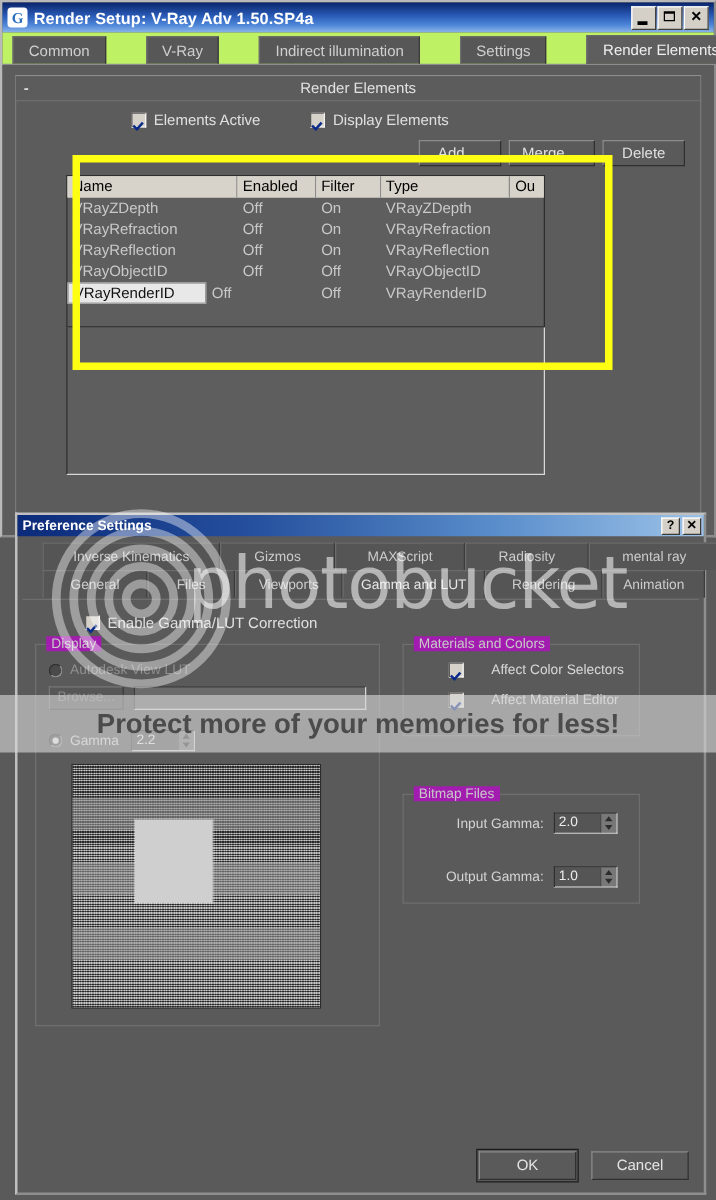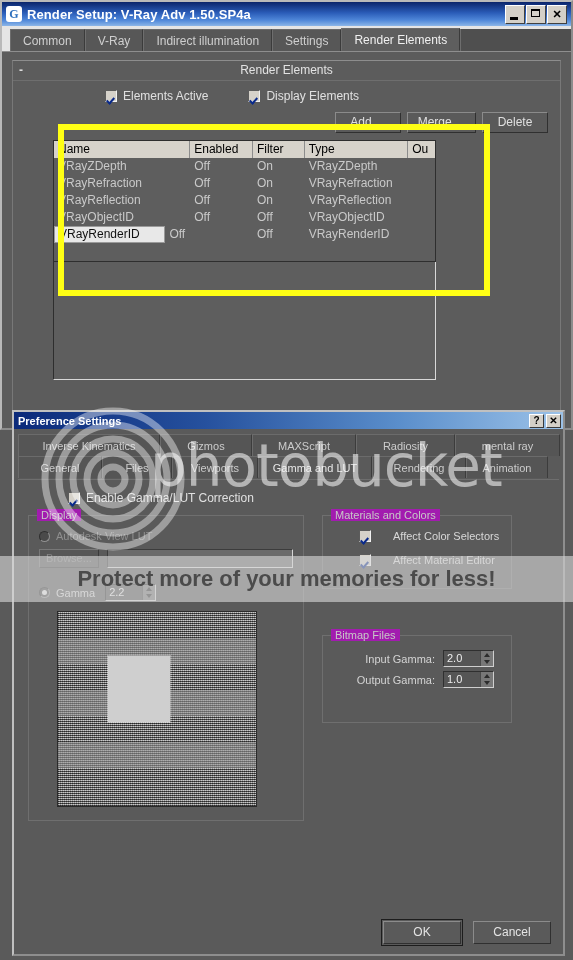--- a/index.html
+++ b/index.html
@@ -81,23 +81,24 @@
     left: 4px; top: 3px; width: 9px; height: 8px;
     border: 1px solid #000; border-top-width: 2px; box-sizing: border-box;
   }
 
   
   .tabstrip {
     height: 26px;
     display: flex;
     align-items: flex-end;
     padding-left: 8px;
-    background: #e5e5e5;
+    background: #bef264;
     border-bottom: 1px solid #8e8e8e;
     box-sizing: border-box;
+    gap: 32px;
   }
   .tab {
     height: 22px;
     line-height: 22px;
     padding: 0 12px;
     font-size: 12px;
     color: #cfcfcf;
     background: #575757;
     border-left: 1px solid #6e6e6e;
     border-right: 1px solid #3b3b3b;
@@ -298,21 +299,21 @@
     border: 1px solid;
     border-color: #ffffff #3a3a3a #3a3a3a #ffffff;
     font-size: 10px; font-weight: bold; color: #000;
     line-height: 12px; text-align: center;
     margin-right: 2px;
     cursor: default;
     box-sizing: border-box;
   }
 
   .pref-tabs {
-    padding: 5px 4px 0 4px;
+    padding: 5px 4px 0 20px;
   }
   .pref-tabrow { display: flex; }
   .pref-tab {
     flex: 0 0 auto;
     height: 22px;
     line-height: 22px;
     text-align: center;
     font-size: 11px;
     color: #cccccc;
     background: #555555;
@@ -456,21 +457,21 @@
     left: 50px; top: 44px;
     width: 62px; height: 66px;
     background: #cfcfcf;
     box-shadow: 0 0 0 1px rgba(255,255,255,0.35);
   }
 
   .mc-row { display: flex; align-items: center; gap: 22px; margin-left: 26px; }
   .mc-row + .mc-row { margin-top: 12px; }
 
   .bm-row { display: flex; align-items: center; margin-left: 6px; }
-  .bm-row + .bm-row { margin-top: 4px; }
+  .bm-row + .bm-row { margin-top: 26px; }
   .bm-label { width: 96px; text-align: right; font-size: 11px; color: #d4d4d4; padding-right: 8px; }
 
   
   .pref-footer {
     position: absolute;
     right: 12px; bottom: 10px;
     display: flex; gap: 12px;
   }
   .foot-btn {
     width: 78px; height: 23px;

